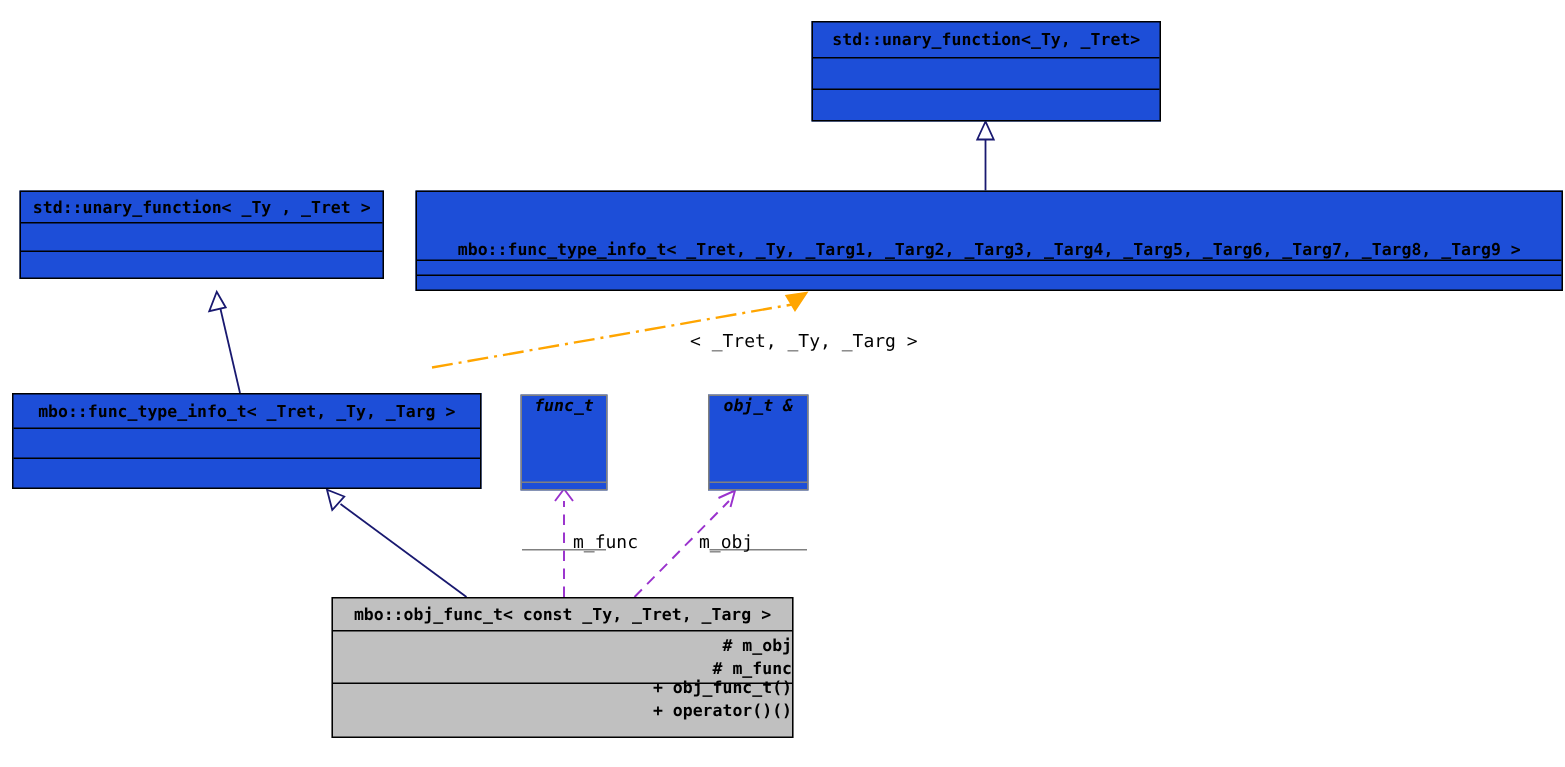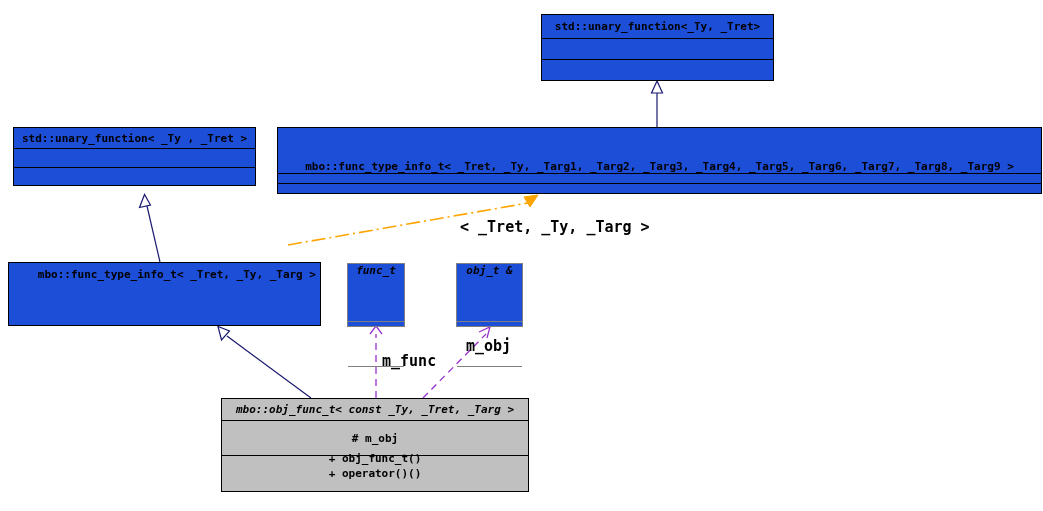--- a/index.html
+++ b/index.html
@@ -59,31 +59,31 @@
     color: #000000;
     white-space: nowrap;
     letter-spacing: 0px;
     padding: 0 4px;
     line-height: 13px;
   }
   .title.italic {
     font-style: italic;
   }
   .member {
-    text-align: center;
+    text-align: right;
     font-size: 11px;
     font-weight: bold;
     color: #000000;
     white-space: nowrap;
     line-height: 15px;
   }
   .edge-label {
     position: absolute;
-    font-size: 15px;
-    font-weight: bold;
+    font-size: 12px;
+    font-weight: normal;
     color: #000000;
     white-space: nowrap;
     line-height: 12px;
   }
 </style>
 </head>
 <body>
 
 <div id="diagram">
 
@@ -137,54 +137,55 @@
   </div>
 
   <div class="node" style="left:277px; top:127px; width:765px; height:67px;">
     <div class="compartment" style="height:23px;margin-top:32px;">
       <div class="title">mbo::func_type_info_t&lt; _Tret, _Ty, _Targ1, _Targ2, _Targ3, _Targ4, _Targ5, _Targ6, _Targ7, _Targ8, _Targ9 &gt;</div>
     </div>
     <div class="compartment" style="height:21px;"></div>
     <div class="compartment" style="height:21px;"></div>
   </div>
 
-  <div class="node" style="left:8px; top:262px; width:313px; height:64px;align-items:flex-end;">
+  <div class="node" style="left:8px; top:262px; width:313px; height:64px;">
     <div class="compartment" style="height:22px;">
       <div class="title">mbo::func_type_info_t&lt; _Tret, _Ty, _Targ &gt;</div>
     </div>
     <div class="compartment" style="height:20px;"></div>
     <div class="compartment" style="height:20px;"></div>
   </div>
 
   <div class="node soft" style="left:347px; top:263px; width:58px; height:64px;">
     <div class="compartment" style="height:22px;">
       <div class="title italic">func_t</div>
     </div>
     <div class="compartment" style="height:20px;"></div>
     <div class="compartment" style="height:20px;"></div>
   </div>
 
-  <div class="node soft" style="left:456px; top:263px; width:67px; height:64px;">
+  <div class="node soft" style="left:472px; top:263px; width:67px; height:64px;">
     <div class="compartment" style="height:22px;">
       <div class="title italic">obj_t &amp;</div>
     </div>
     <div class="compartment" style="height:20px;"></div>
     <div class="compartment" style="height:20px;"></div>
   </div>
 
   <div class="node filled" style="left:221px; top:398px; width:308px; height:94px;">
-    <div class="compartment" style="height:21px;font-style:italic;">
+    <div class="compartment" style="height:21px;">
       <div class="title">mbo::obj_func_t&lt; const _Ty, _Tret, _Targ &gt;</div>
     </div>
     <div class="compartment" style="height:35px;">
       <div class="member"># m_obj</div>
+      <div class="member"># m_func</div>
     </div>
     <div class="compartment" style="height:20px;">
       <div class="member">+ obj_func_t()</div>
       <div class="member">+ operator()()</div>
     </div>
   </div>
 
   <div class="edge-label" style="left:460px; top:221px;">&lt; _Tret, _Ty, _Targ &gt;</div>
   <div class="edge-label" style="left:382px; top:355px;">m_func</div>
-  <div class="edge-label" style="left:466px; top:340px;">m_obj</div>
+  <div class="edge-label" style="left:466px; top:355px;">m_obj</div>
 
 </div>
 
 </body></html>

